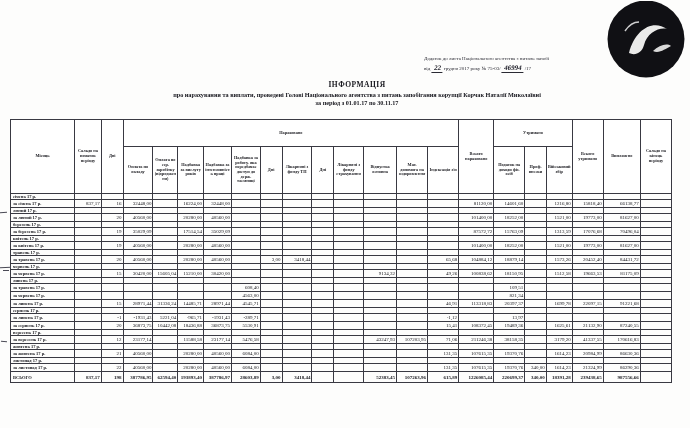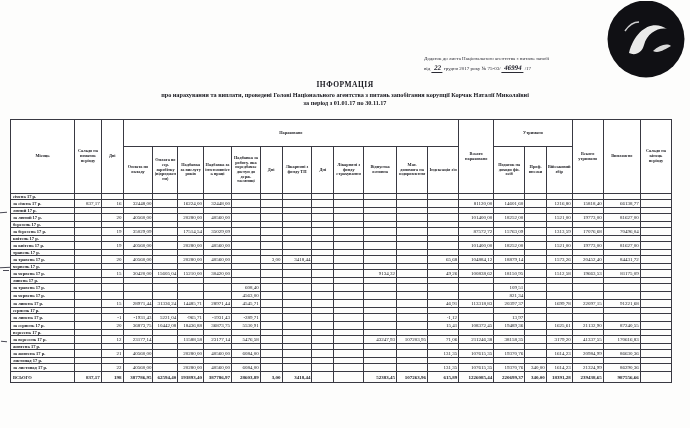--- a/index.html
+++ b/index.html
@@ -5,21 +5,21 @@
   html,body{margin:0;padding:0;background:#e8e8e6;}
   .page{position:relative;width:690px;height:428px;background:#fdfdfc;overflow:hidden;
         font-family:"Liberation Serif","DejaVu Serif",serif;color:#1c1c22;}
   
   .note{position:absolute;left:424px;top:54px;width:150px;font-size:5px;line-height:1.9;color:#2a2a33;}
   .note .hw{display:inline-block;font-size:7px;font-weight:bold;transform:skewX(-10deg);
             border-bottom:1px solid #2a2a33;padding:0 2px;line-height:1;}
   
   .stamp{position:absolute;left:601px;top:1px;width:89px;height:77px;}
   
-  .titleblock{position:absolute;left:60px;top:80px;width:570px;text-align:center;font-weight:bold;color:#15151c;}
+  .titleblock{position:absolute;left:72px;top:80px;width:570px;text-align:center;font-weight:bold;color:#15151c;}
   .t1{font-size:7.5px;letter-spacing:.5px;margin-bottom:2px;}
   .t2{font-size:6.2px;margin-bottom:1px;}
   .t3{font-size:6.2px;}
   
   table.sheet{position:absolute;left:10px;top:119px;width:662px;border-collapse:collapse;table-layout:fixed;
               filter:contrast(1.05);}
   table.sheet th,table.sheet td{border:1px solid #3c3c45;padding:0 1px;overflow:hidden;}
   table.sheet th{font-size:4.3px;font-weight:bold;line-height:1.1;text-align:center;vertical-align:middle;
                  word-break:break-word;background:#fdfdfc;}
   thead tr.g th{height:26px;}

